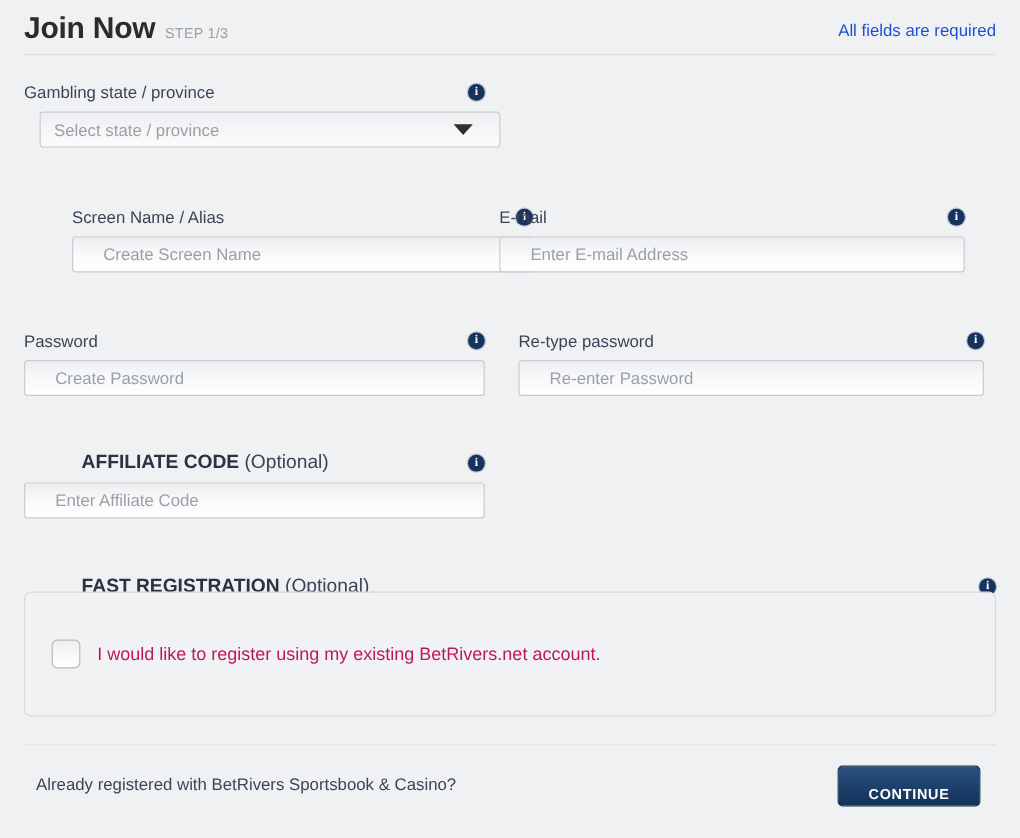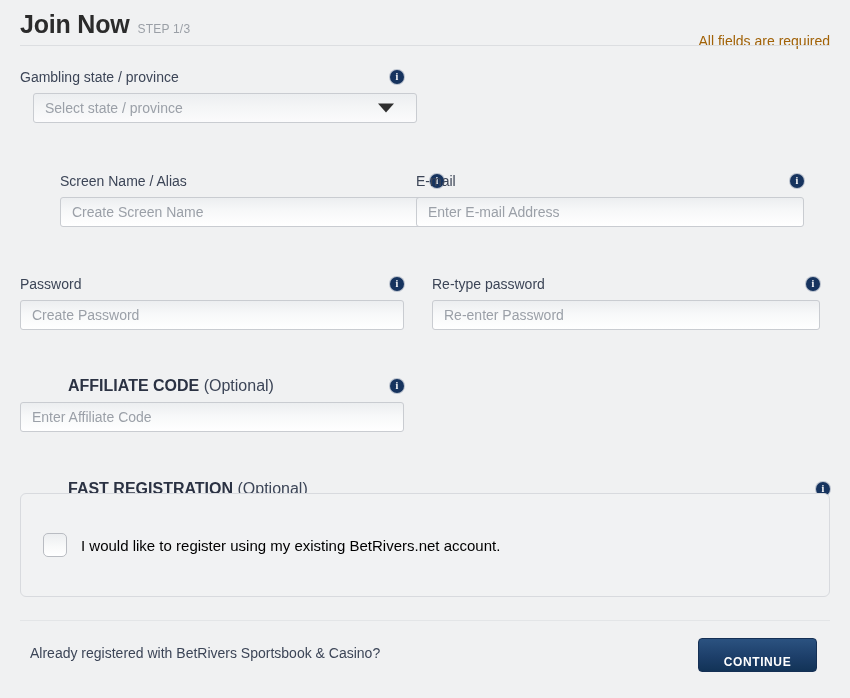--- a/index.html
+++ b/index.html
@@ -47,23 +47,23 @@
   }
   .step {
     font-size: 12px;
     color: #9a9fa6;
     letter-spacing: 0.2px;
     line-height: 1;
   }
   .header-right {
     position: absolute;
     right: 0;
-    top: 21px;
-    font-size: 14px;
-    color: #a16207;
+    top: 5px;
+    font-size: 14px;
+    color: #1d4ed8;
   }
   .header-rule {
     position: absolute;
     left: 20px;
     top: 45px;
     width: 810px;
     height: 1px;
     background: #dcdee1;
   }
 
@@ -118,21 +118,21 @@
   .text-input {
     box-sizing: border-box;
     width: 100%;
     height: 30px;
     border: 1px solid #c9ccd1;
     border-radius: 3px;
     background: linear-gradient(to bottom, #eceef0 0%, #f7f8f9 45%, #ffffff 100%);
     font-family: "Liberation Sans", sans-serif;
     font-size: 14px;
     color: #3c4557;
-    padding: 0 11px;
+    padding: 0 25px;
     outline: none;
   }
   .text-input::placeholder {
     color: #9ba0a8;
     opacity: 1;
   }
 
   
   .select-wrap {
     position: relative;
@@ -216,21 +216,21 @@
     letter-spacing: 0.3px;
     white-space: nowrap;
     line-height: 1;
   }
   .brand-wordmark .w-bet { color: #6f7785; }
   .brand-wordmark .w-rivers { color: #2b3243; }
   .brand-wordmark .w-net { color: #8d95a2; font-weight: bold; }
   .fast-text {
     margin-left: 14px;
     font-size: 15px;
-    color: #000000;
+    color: #be185d;
   }
 
   
   .footer-rule {
     position: absolute;
     left: 20px;
     top: 620px;
     width: 810px;
     height: 1px;
     background: #e3e5e7;

